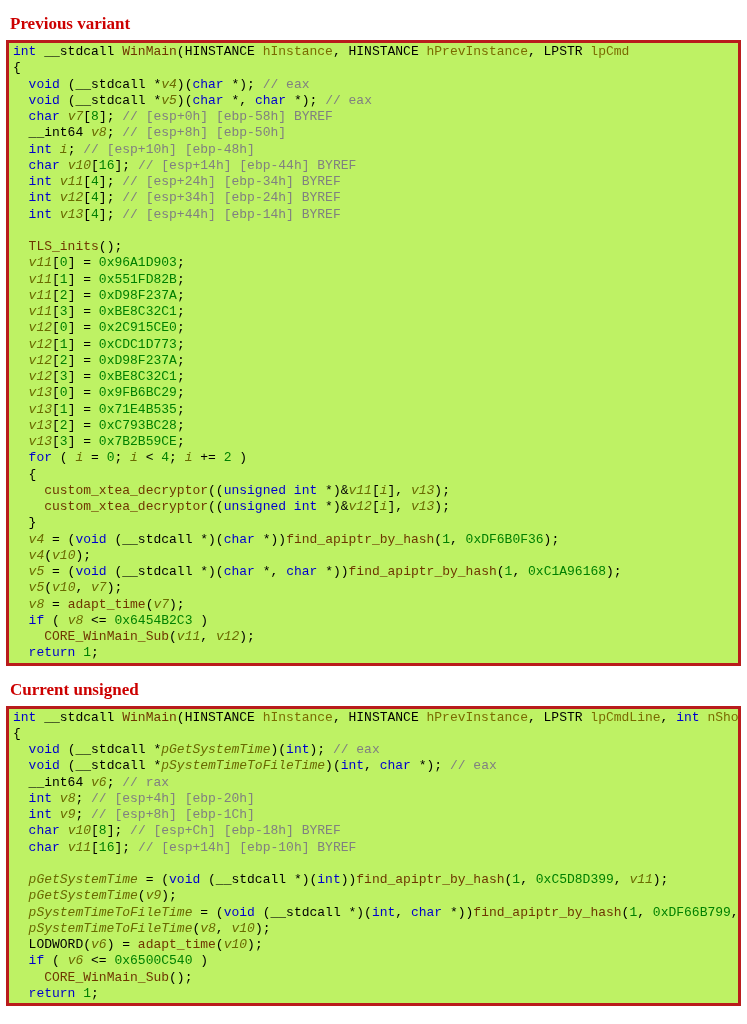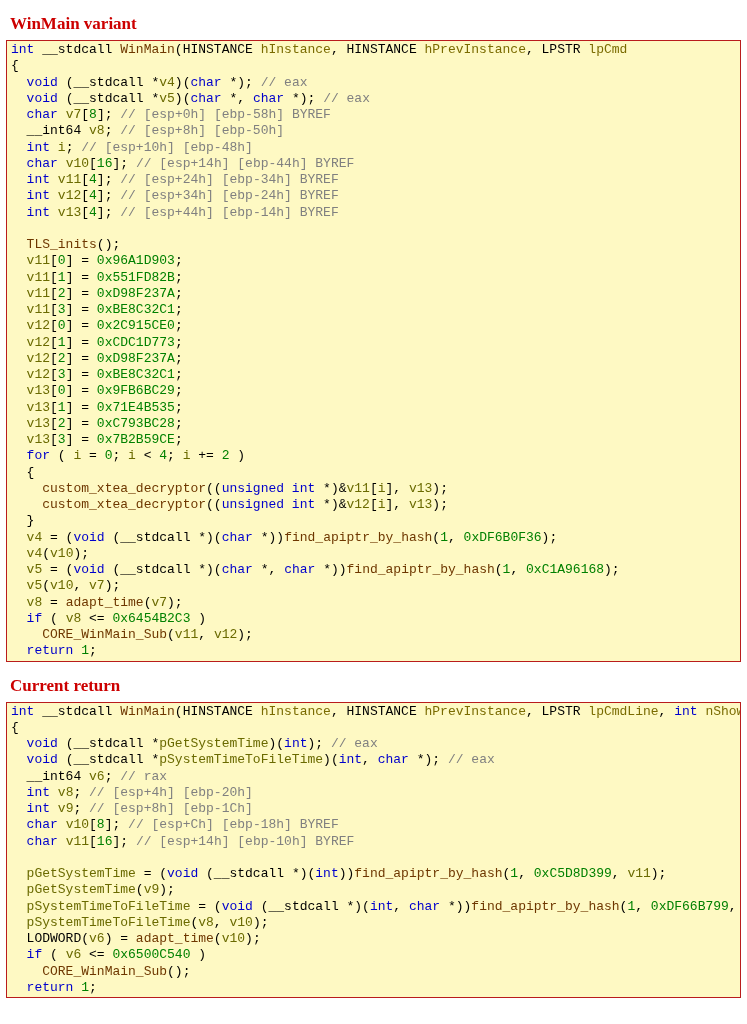--- a/index.html
+++ b/index.html
@@ -10,49 +10,49 @@
     padding: 10px 6px 6px 6px;
   }
   .section-title {
     font-family: Georgia, 'Times New Roman', serif;
     font-weight: bold;
     font-size: 17px;
     color: #cc0000;
     margin: 4px 0 6px 4px;
   }
   .code-box {
-    border: 1px solid #b91c1c;
-    background: #fef9c3;
+    border: 3px solid #b91c1c;
+    background: #bef264;
     font-family: 'Courier New', Consolas, monospace;
     font-size: 13px;
     line-height: 1.25;
     white-space: pre;
     overflow: hidden;
     color: #000000;
     padding: 1px 4px 1px 4px;
     margin-bottom: 14px;
   }
   .code-box .line { display: block; }
   .kw { color: #0000cc; }
   .num { color: #008000; }
   .hex { color: #008000; }
   .comment { color: #808080; }
   .call { color: #6e3700; }
   .param { color: #7a6b00; }
-  .local { color: #6a6a00; }
+  .local { color: #6a6a00; font-style: italic; }
   .footer {
     font-family: Arial, Helvetica, sans-serif;
     font-size: 11px;
     color: #000000;
     text-align: right;
     padding: 12px 10px 6px 0;
   }
 </style>
 </head>
 <body>
 
-<div class="section-title">WinMain variant</div>
+<div class="section-title">Previous variant</div>
 <div class="code-box" id="codebox1"><span class="line"><span class="kw">int</span> __stdcall <span class="call">WinMain</span>(HINSTANCE <span class="param">hInstance</span>, HINSTANCE <span class="param">hPrevInstance</span>, LPSTR <span class="param">lpCmd</span></span><span class="line">{</span><span class="line">  <span class="kw">void</span> (__stdcall *<span class="local">v4</span>)(<span class="kw">char</span> *); <span class="comment">// eax</span></span><span class="line">  <span class="kw">void</span> (__stdcall *<span class="local">v5</span>)(<span class="kw">char</span> *, <span class="kw">char</span> *); <span class="comment">// eax</span></span><span class="line">  <span class="kw">char</span> <span class="local">v7</span>[<span class="num">8</span>]; <span class="comment">// [esp+0h] [ebp-58h] BYREF</span></span><span class="line">  __int64 <span class="local">v8</span>; <span class="comment">// [esp+8h] [ebp-50h]</span></span><span class="line">  <span class="kw">int</span> <span class="local">i</span>; <span class="comment">// [esp+10h] [ebp-48h]</span></span><span class="line">  <span class="kw">char</span> <span class="local">v10</span>[<span class="num">16</span>]; <span class="comment">// [esp+14h] [ebp-44h] BYREF</span></span><span class="line">  <span class="kw">int</span> <span class="local">v11</span>[<span class="num">4</span>]; <span class="comment">// [esp+24h] [ebp-34h] BYREF</span></span><span class="line">  <span class="kw">int</span> <span class="local">v12</span>[<span class="num">4</span>]; <span class="comment">// [esp+34h] [ebp-24h] BYREF</span></span><span class="line">  <span class="kw">int</span> <span class="local">v13</span>[<span class="num">4</span>]; <span class="comment">// [esp+44h] [ebp-14h] BYREF</span></span><span class="line"> </span><span class="line">  <span class="call">TLS_inits</span>();</span><span class="line">  <span class="local">v11</span>[<span class="num">0</span>] = <span class="hex">0x96A1D903</span>;</span><span class="line">  <span class="local">v11</span>[<span class="num">1</span>] = <span class="hex">0x551FD82B</span>;</span><span class="line">  <span class="local">v11</span>[<span class="num">2</span>] = <span class="hex">0xD98F237A</span>;</span><span class="line">  <span class="local">v11</span>[<span class="num">3</span>] = <span class="hex">0xBE8C32C1</span>;</span><span class="line">  <span class="local">v12</span>[<span class="num">0</span>] = <span class="hex">0x2C915CE0</span>;</span><span class="line">  <span class="local">v12</span>[<span class="num">1</span>] = <span class="hex">0xCDC1D773</span>;</span><span class="line">  <span class="local">v12</span>[<span class="num">2</span>] = <span class="hex">0xD98F237A</span>;</span><span class="line">  <span class="local">v12</span>[<span class="num">3</span>] = <span class="hex">0xBE8C32C1</span>;</span><span class="line">  <span class="local">v13</span>[<span class="num">0</span>] = <span class="hex">0x9FB6BC29</span>;</span><span class="line">  <span class="local">v13</span>[<span class="num">1</span>] = <span class="hex">0x71E4B535</span>;</span><span class="line">  <span class="local">v13</span>[<span class="num">2</span>] = <span class="hex">0xC793BC28</span>;</span><span class="line">  <span class="local">v13</span>[<span class="num">3</span>] = <span class="hex">0x7B2B59CE</span>;</span><span class="line">  <span class="kw">for</span> ( <span class="local">i</span> = <span class="num">0</span>; <span class="local">i</span> &lt; <span class="num">4</span>; <span class="local">i</span> += <span class="num">2</span> )</span><span class="line">  {</span><span class="line">    <span class="call">custom_xtea_decryptor</span>((<span class="kw">unsigned int</span> *)&amp;<span class="local">v11</span>[<span class="local">i</span>], <span class="local">v13</span>);</span><span class="line">    <span class="call">custom_xtea_decryptor</span>((<span class="kw">unsigned int</span> *)&amp;<span class="local">v12</span>[<span class="local">i</span>], <span class="local">v13</span>);</span><span class="line">  }</span><span class="line">  <span class="local">v4</span> = (<span class="kw">void</span> (__stdcall *)(<span class="kw">char</span> *))<span class="call">find_apiptr_by_hash</span>(<span class="num">1</span>, <span class="hex">0xDF6B0F36</span>);</span><span class="line">  <span class="local">v4</span>(<span class="local">v10</span>);</span><span class="line">  <span class="local">v5</span> = (<span class="kw">void</span> (__stdcall *)(<span class="kw">char</span> *, <span class="kw">char</span> *))<span class="call">find_apiptr_by_hash</span>(<span class="num">1</span>, <span class="hex">0xC1A96168</span>);</span><span class="line">  <span class="local">v5</span>(<span class="local">v10</span>, <span class="local">v7</span>);</span><span class="line">  <span class="local">v8</span> = <span class="call">adapt_time</span>(<span class="local">v7</span>);</span><span class="line">  <span class="kw">if</span> ( <span class="local">v8</span> &lt;= <span class="hex">0x6454B2C3</span> )</span><span class="line">    <span class="call">CORE_WinMain_Sub</span>(<span class="local">v11</span>, <span class="local">v12</span>);</span><span class="line">  <span class="kw">return</span> <span class="num">1</span>;</span></div>
 
-<div class="section-title">Current return</div>
+<div class="section-title">Current unsigned</div>
 <div class="code-box" id="codebox2"><span class="line"><span class="kw">int</span> __stdcall <span class="call">WinMain</span>(HINSTANCE <span class="param">hInstance</span>, HINSTANCE <span class="param">hPrevInstance</span>, LPSTR <span class="param">lpCmdLine</span>, <span class="kw">int</span> <span class="param">nShowCmd</span>)</span><span class="line">{</span><span class="line">  <span class="kw">void</span> (__stdcall *<span class="local">pGetSystemTime</span>)(<span class="kw">int</span>); <span class="comment">// eax</span></span><span class="line">  <span class="kw">void</span> (__stdcall *<span class="local">pSystemTimeToFileTime</span>)(<span class="kw">int</span>, <span class="kw">char</span> *); <span class="comment">// eax</span></span><span class="line">  __int64 <span class="local">v6</span>; <span class="comment">// rax</span></span><span class="line">  <span class="kw">int</span> <span class="local">v8</span>; <span class="comment">// [esp+4h] [ebp-20h]</span></span><span class="line">  <span class="kw">int</span> <span class="local">v9</span>; <span class="comment">// [esp+8h] [ebp-1Ch]</span></span><span class="line">  <span class="kw">char</span> <span class="local">v10</span>[<span class="num">8</span>]; <span class="comment">// [esp+Ch] [ebp-18h] BYREF</span></span><span class="line">  <span class="kw">char</span> <span class="local">v11</span>[<span class="num">16</span>]; <span class="comment">// [esp+14h] [ebp-10h] BYREF</span></span><span class="line"> </span><span class="line">  <span class="local">pGetSystemTime</span> = (<span class="kw">void</span> (__stdcall *)(<span class="kw">int</span>))<span class="call">find_apiptr_by_hash</span>(<span class="num">1</span>, <span class="hex">0xC5D8D399</span>, <span class="local">v11</span>);</span><span class="line">  <span class="local">pGetSystemTime</span>(<span class="local">v9</span>);</span><span class="line">  <span class="local">pSystemTimeToFileTime</span> = (<span class="kw">void</span> (__stdcall *)(<span class="kw">int</span>, <span class="kw">char</span> *))<span class="call">find_apiptr_by_hash</span>(<span class="num">1</span>, <span class="hex">0xDF66B799</span>, );</span><span class="line">  <span class="local">pSystemTimeToFileTime</span>(<span class="local">v8</span>, <span class="local">v10</span>);</span><span class="line">  LODWORD(<span class="local">v6</span>) = <span class="call">adapt_time</span>(<span class="local">v10</span>);</span><span class="line">  <span class="kw">if</span> ( <span class="local">v6</span> &lt;= <span class="hex">0x6500C540</span> )</span><span class="line">    <span class="call">CORE_WinMain_Sub</span>();</span><span class="line">  <span class="kw">return</span> <span class="num">1</span>;</span></div>
 
 <div class="footer">© 2023 ThreatLabz</div>
 
 </body></html>

